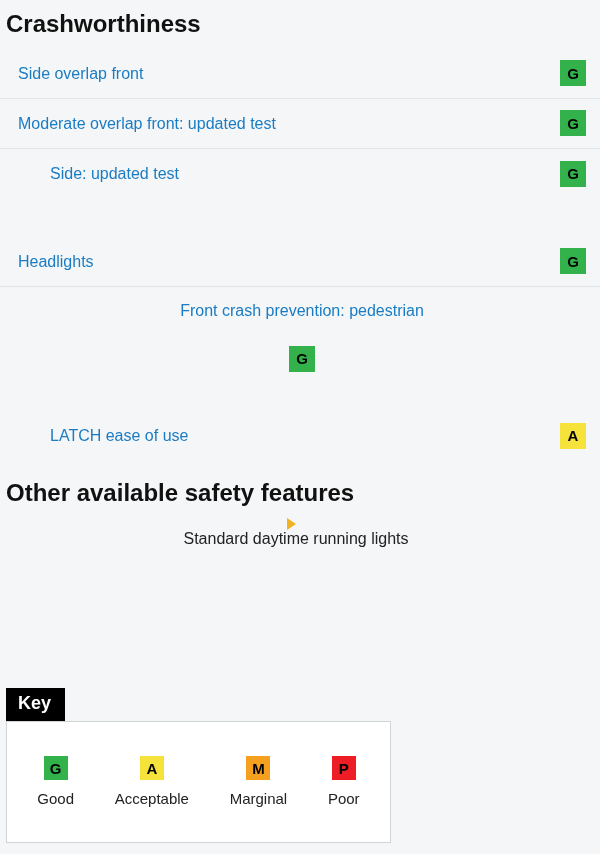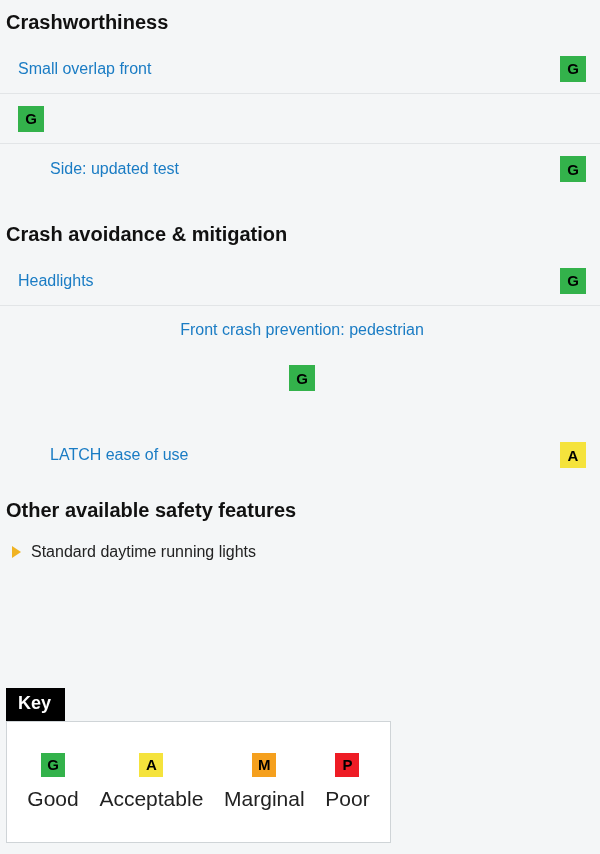--- a/index.html
+++ b/index.html
@@ -15,21 +15,21 @@
     overflow: hidden;
   }
   .page {
     position: relative;
     width: 600px;
     height: 854px;
     box-sizing: border-box;
   }
 
   .section-title {
-    font-size: 20px;
+    font-size: 24px;
     font-weight: bold;
     color: #111;
     padding: 0 0 0 6px;
     margin: 0;
     line-height: 1.2;
   }
 
   .rating-row {
     display: flex;
     align-items: center;
@@ -82,23 +82,24 @@
     align-items: center;
     justify-content: center;
     padding: 0 14px 0 18px;
     box-sizing: border-box;
     height: 48px;
   }
 
   .feature-row {
     display: flex;
     align-items: center;
-    padding: 0 14px 0 12px;
+    padding: 0 14px 0 6px;
     box-sizing: border-box;
     height: 40px;
+    flex-direction: column;
   }
   .tri {
     width: 0;
     height: 0;
     border-top: 6px solid transparent;
     border-bottom: 6px solid transparent;
     border-left: 9px solid #f0b323;
     margin-right: 10px;
     flex: 0 0 auto;
   }
@@ -138,49 +139,49 @@
     flex-direction: column;
     align-items: center;
     gap: 10px;
   }
   .key-item .badge {
     width: 24px;
     height: 24px;
     font-size: 15px;
   }
   .key-item .key-text {
-    font-size: 21px;
+    font-size: 15px;
     color: #222;
   }
 </style>
 </head>
 <body>
 
 <div class="page">
 
   <div class="spacer-sm"></div>
   <h2 class="section-title">Crashworthiness</h2>
 
   <div class="group">
     <div class="spacer-sm"></div>
     <div class="rating-row">
-      <span class="rating-label">Small overlap front</span>
+      <span class="rating-label">Side overlap front</span>
       <span class="badge g">G</span>
     </div>
     <div class="rating-row">
+      <span class="rating-label">Moderate overlap front: updated test</span>
       <span class="badge g">G</span>
     </div>
     <div class="rating-row no-border">
       <span class="rating-label">Side: updated test</span>
       <span class="badge g">G</span>
     </div>
   </div>
 
   <div class="spacer-lg"></div>
-  <h2 class="section-title">Crash avoidance &amp; mitigation</h2>
 
   <div class="group">
     <div class="spacer-sm"></div>
     <div class="rating-row">
       <span class="rating-label">Headlights</span>
       <span class="badge g">G</span>
     </div>
     <div class="subrow">
       <span class="rating-label">Front crash prevention: pedestrian</span>
     </div>

